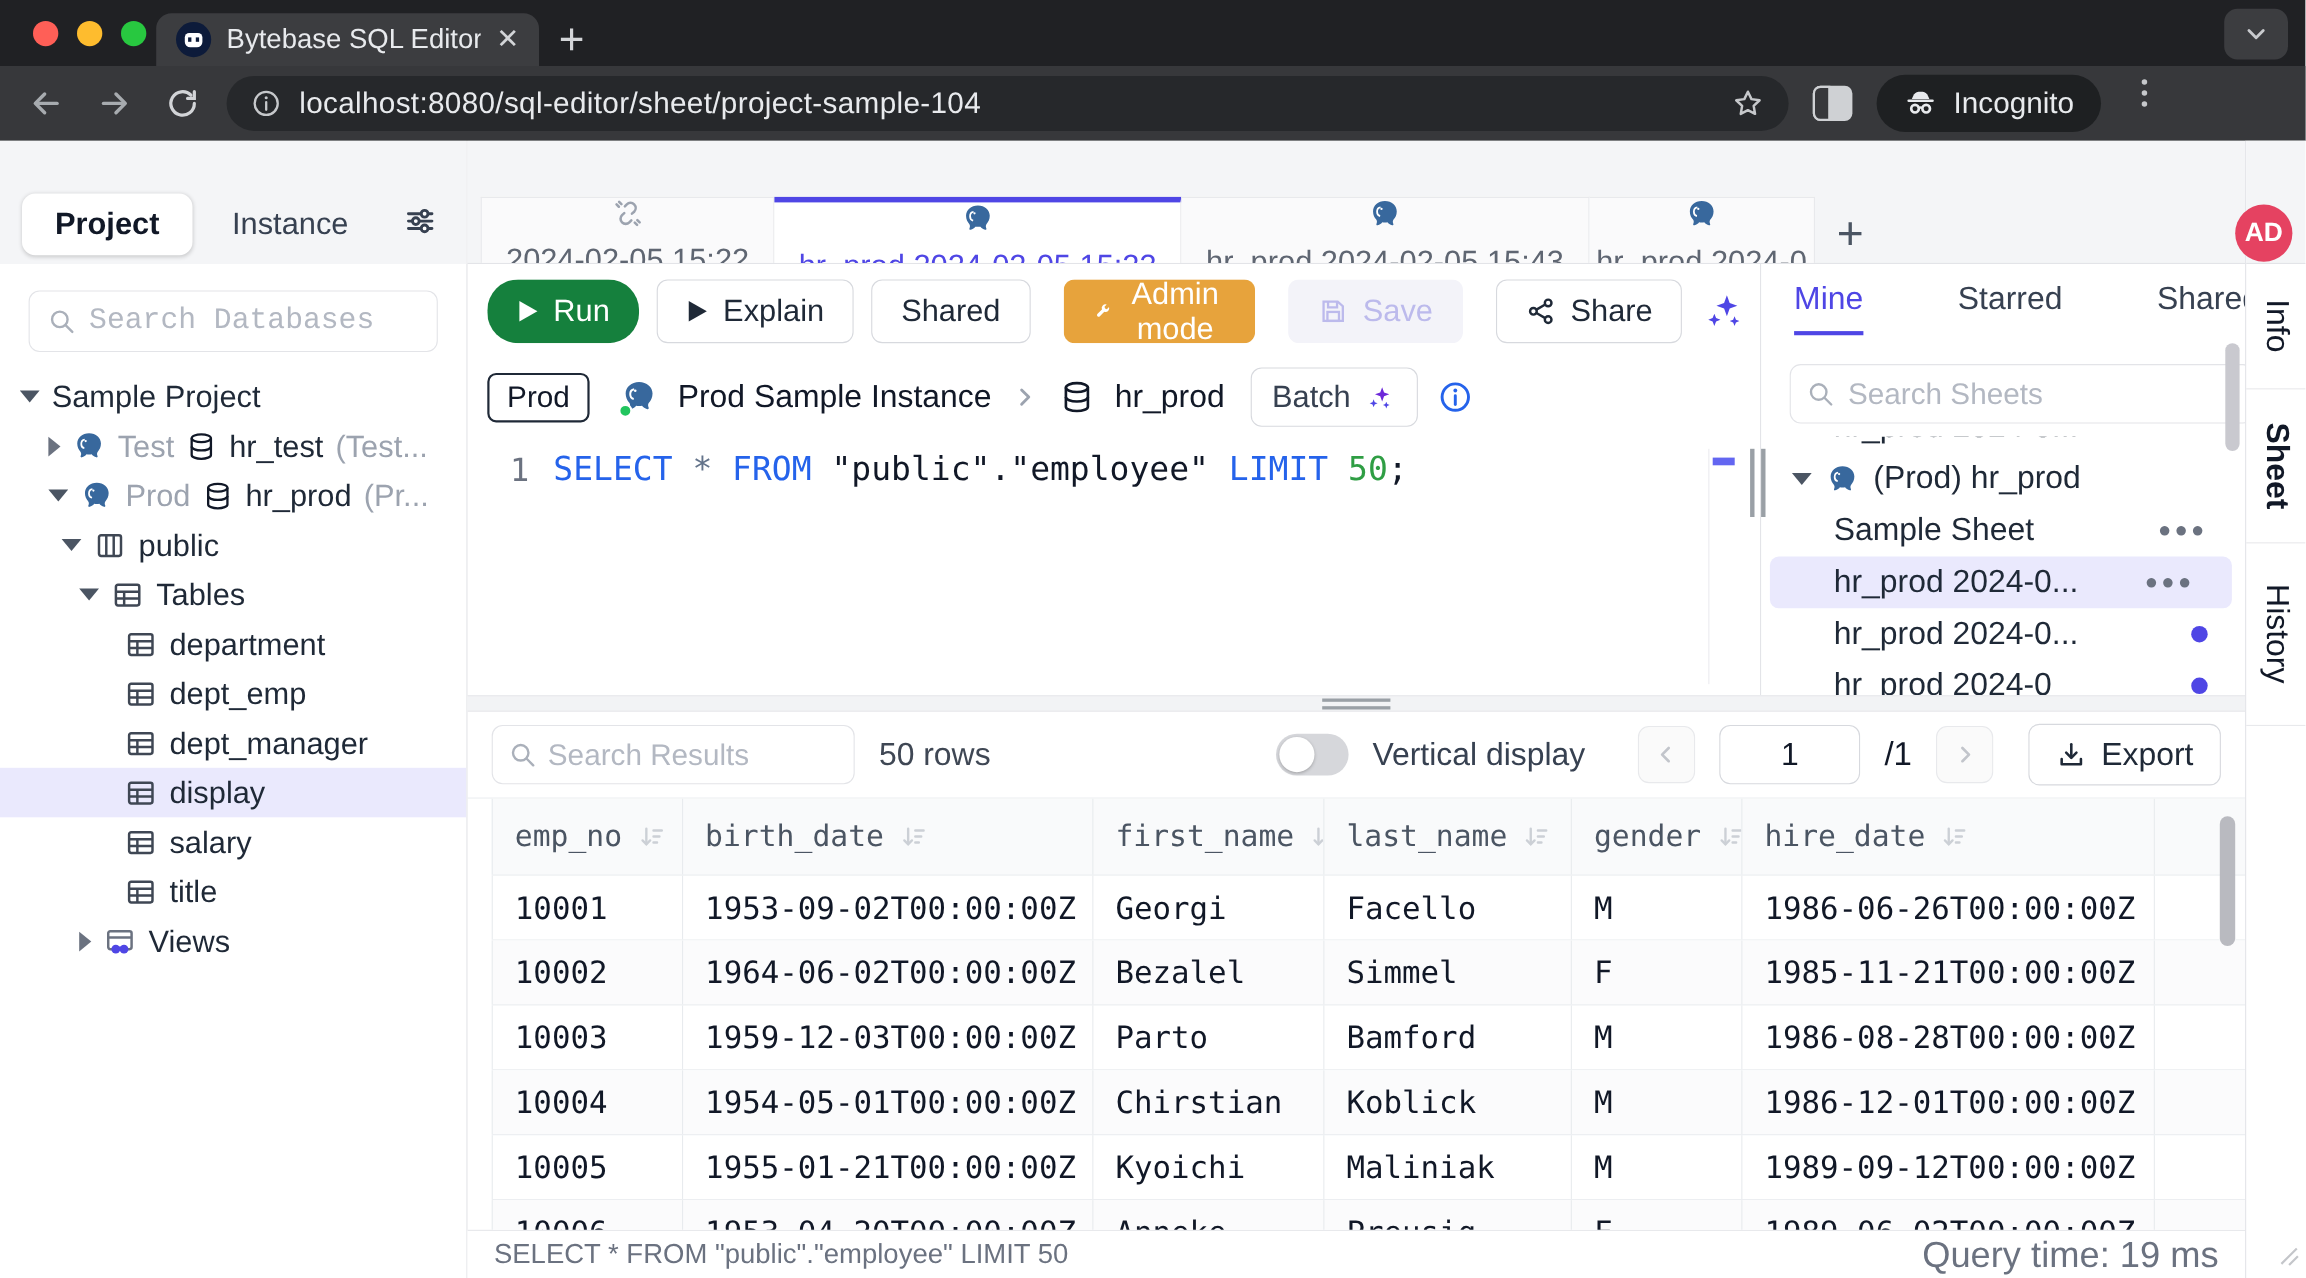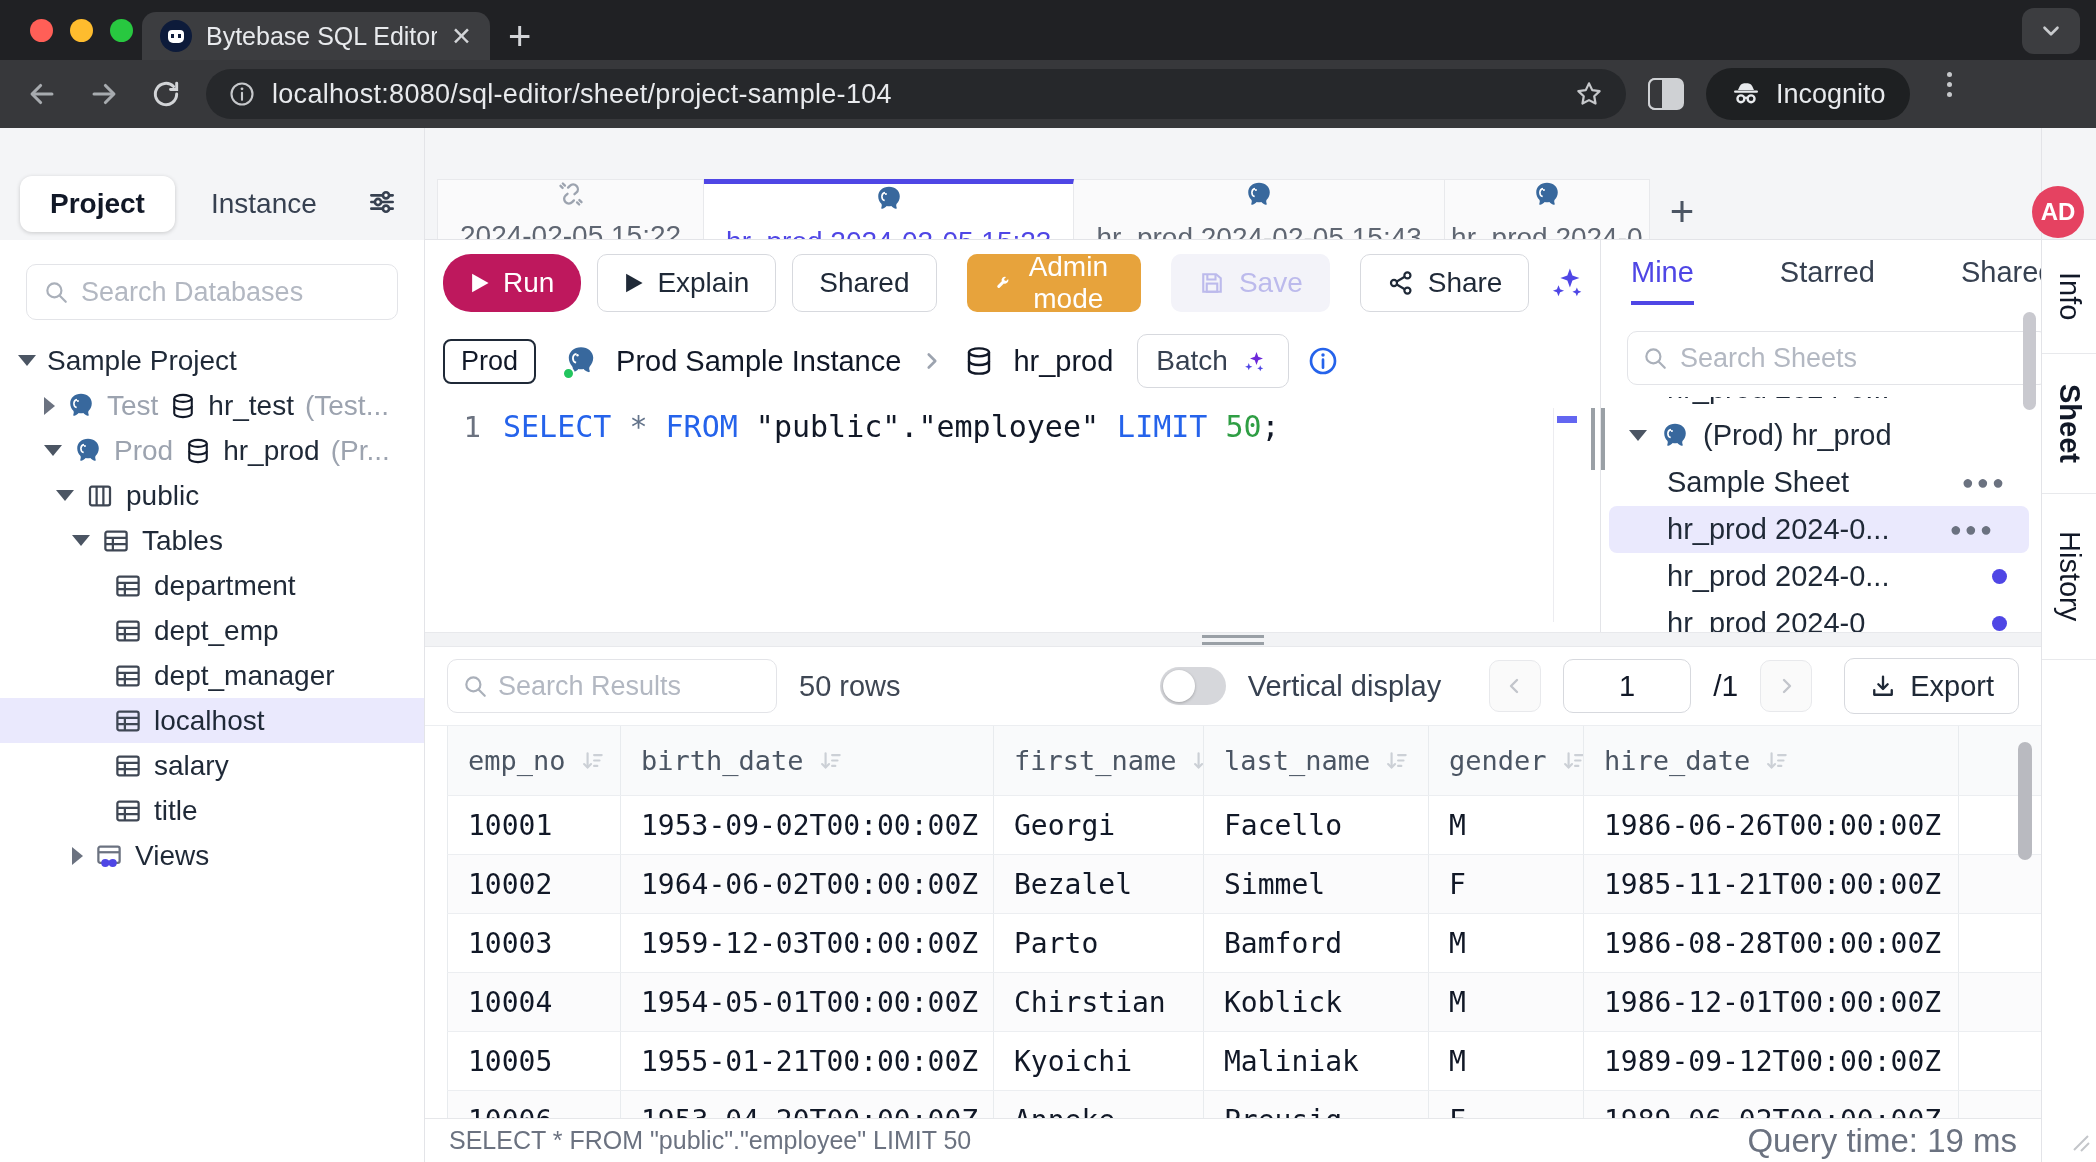--- a/index.html
+++ b/index.html
@@ -33,21 +33,21 @@
   
   .app { display:flex; height:1034px; position:relative; background:#fff; }
 
   
   .sidebar { width:425px; border-right:1px solid #e3e4e8; display:flex; flex-direction:column; }
   .sidebar-top { height:112px; background:#f4f5f7; display:flex; align-items:flex-end; padding:0 26px 8px 20px; gap:6px; }
   .seg-item { font-size:28px; color:#374151; padding:12px 30px; border-radius:12px; }
   .seg-item.active { background:#fff; color:#111827; font-weight:600; box-shadow:0 1px 4px rgba(0,0,0,.18); }
   .sliders { margin-left:auto; margin-bottom:10px; }
   .search-box { margin:24px 26px 10px; height:56px; border:1px solid #e3e4e8; border-radius:10px; display:flex; align-items:center; gap:12px; padding:0 16px; background:#fff; }
-  .search-box input { border:none; outline:none; font-size:27px; color:#1f2937; flex:1; min-width:0; font-family:Liberation Sans, sans-serif; }
+  .search-box input { border:none; outline:none; font-size:27px; color:#1f2937; flex:1; min-width:0; font-family:Liberation Mono, monospace; }
   .search-box input::placeholder { color:#b3b8c2; }
   .tree { flex:1; overflow:hidden; padding-top:8px; }
   .tree-row { height:45px; display:flex; align-items:center; gap:11px; font-size:28px; color:#1f2937; white-space:nowrap; overflow:hidden; }
   .tree-row.selected { background:#eae9fd; }
   .caret-d { width:0; height:0; border-left:9px solid transparent; border-right:9px solid transparent; border-top:11px solid #4b5563; flex:0 0 auto; }
   .caret-r { width:0; height:0; border-top:9px solid transparent; border-bottom:9px solid transparent; border-left:11px solid #6b7280; flex:0 0 auto; }
   .t-env,.t-suffix { color:#9ca3af; }
   .ico { flex:0 0 auto; display:inline-flex; }
 
   
@@ -59,21 +59,21 @@
   .sheet-tab .x { font-size:24px; color:#6159e8; margin-left:6px; }
   .sheet-tab.active .x { color:#4b5563; }
   .sheet-tab.trunc { width:205px; }
   .add-tab { font-size:42px; color:#4b5563; font-weight:300; margin:0 0 6px 20px; line-height:1; }
   .avatar { position:absolute; right:12px; top:58px; width:52px; height:52px; border-radius:50%; background:#e54261; color:#fff; font-size:24px; font-weight:700; display:grid; place-items:center; z-index:5; }
 
   .work { flex:1; display:flex; min-height:0; }
   .editor-zone { flex:1; display:flex; flex-direction:column; min-width:0; position:relative; }
   .toolbar { display:flex; align-items:center; gap:16px; padding:14px 18px 10px; }
   .btn { height:58px; border-radius:10px; font-size:28px; display:inline-flex; align-items:center; gap:13px; padding:0 26px; border:1px solid transparent; background:#fff; color:#1f2937; font-family:inherit; }
-  .btn-run { background:#be185d; color:#fff;border-radius:28px; }
+  .btn-run { background:#15803d; color:#fff;border-radius:28px; }
   .btn-outline { border-color:#d7d9de; }
   .btn-admin { background:#e7a33c; color:#fff; margin-left:14px; }
   .btn-save { background:#f3f3f9; color:#bcbaec; margin-left:14px; }
   .btn-share { margin-left:14px; }
   .icon-btn { background:none; border:none; display:grid; place-items:center; padding:0 4px; }
   .context-row { display:flex; align-items:center; gap:18px; padding:12px 18px 16px; }
   .env-chip { border:2px solid #1f2937; border-radius:8px; padding:5px 16px; font-size:27px; color:#111827; }
   .pgwrap { position:relative; display:inline-flex; margin-left:10px; }
   .status-dot { position:absolute; left:-2px; bottom:-2px; width:13px; height:13px; border-radius:50%; background:#22c55e; border:2px solid #fff; }
   .ctx-name { font-size:29px; color:#111827; }
@@ -340,21 +340,21 @@
           <span>dept_manager</span>
         </div>
         <div class="tree-row selected" style="padding-left: 100px;">
           <span style="width:2px"></span>
           <span class="ico">
             <svg width="30" height="30" viewBox="0 0 24 24" fill="none" stroke="#3f4754" stroke-width="1.8">
               <rect x="3.5" y="4.5" width="17" height="15" rx="1.5"></rect>
               <path d="M3.5 9.5h17M3.5 14.5h17M9.5 9.5v10"></path>
             </svg>
           </span>
-          <span>localhost</span>
+          <span>display</span>
         </div>
         <div class="tree-row" style="padding-left: 100px;">
           <span style="width:2px"></span>
           <span class="ico">
             <svg width="30" height="30" viewBox="0 0 24 24" fill="none" stroke="#3f4754" stroke-width="1.8">
               <rect x="3.5" y="4.5" width="17" height="15" rx="1.5"></rect>
               <path d="M3.5 9.5h17M3.5 14.5h17M9.5 9.5v10"></path>
             </svg>
           </span>
           <span>salary</span>

